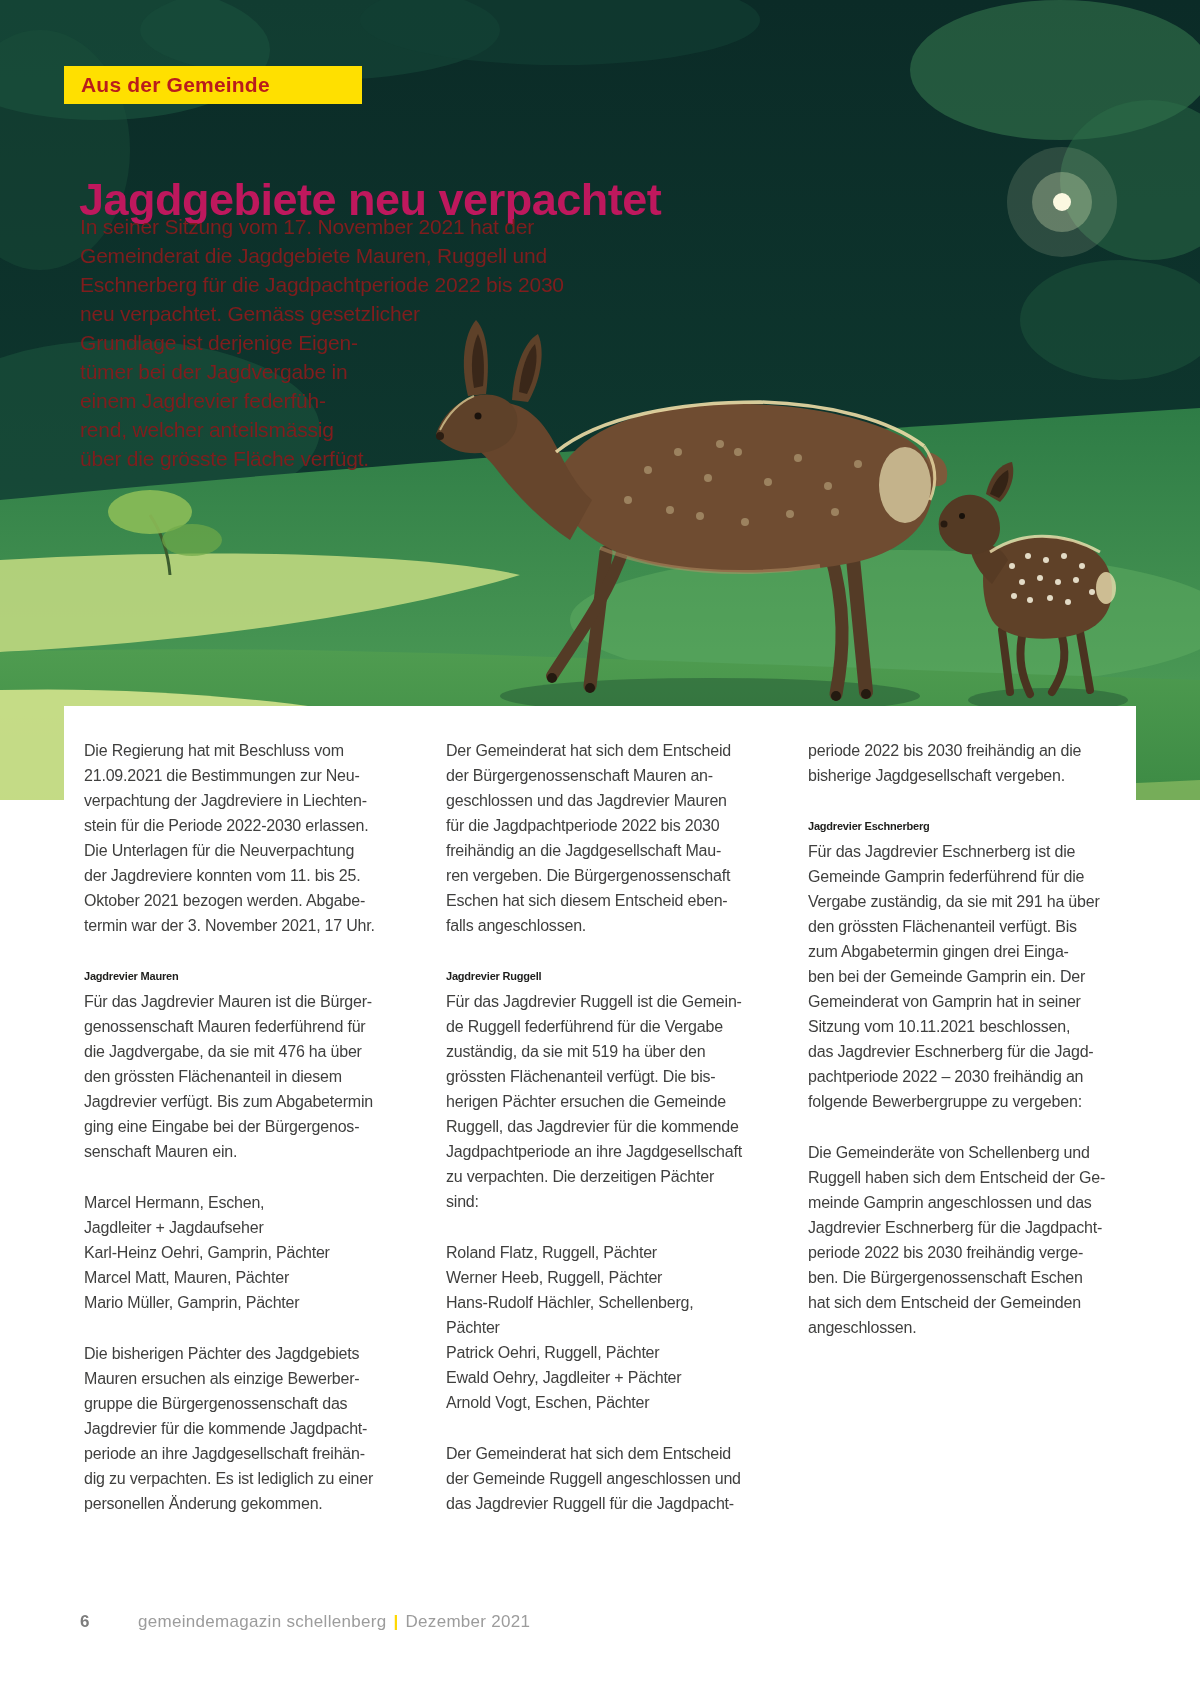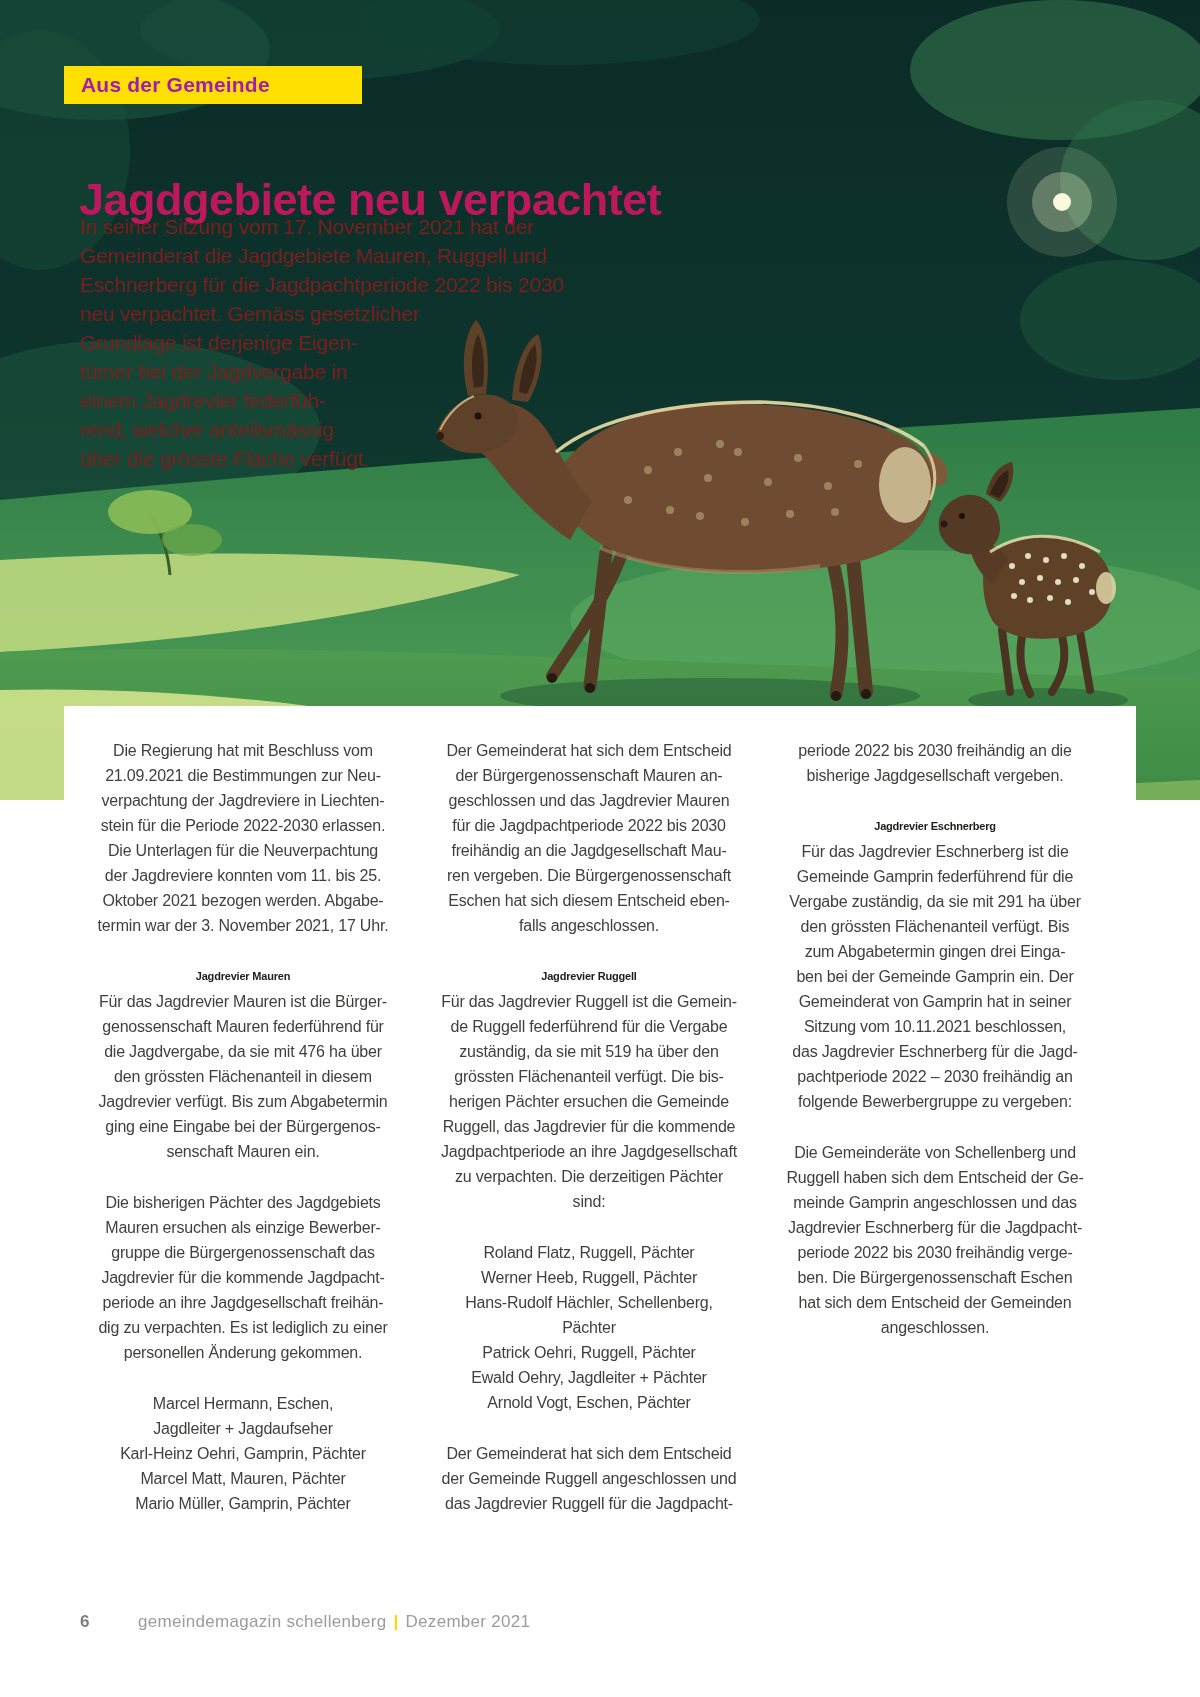--- a/index.html
+++ b/index.html
@@ -1,27 +1,27 @@
 <!DOCTYPE html>
 <html><head>
 <meta charset="utf-8">
 <style>
   html,body{margin:0;padding:0;background:#e9e9e9;}
   .page{position:relative;width:1200px;height:1697px;background:#ffffff;
         font-family:"Liberation Sans", sans-serif;overflow:hidden;margin:0 auto;}
   .hero{position:absolute;left:0;top:0;width:1200px;height:800px;}
   .tag{position:absolute;left:64px;top:66px;width:298px;height:38px;background:#ffe000;}
-  .tag span{display:block;font-size:21px;font-weight:bold;color:#a21caf;
+  .tag span{display:block;font-size:21px;font-weight:bold;color:#b91c1c;
             line-height:38px;padding-left:17px;letter-spacing:0.2px;}
   .title{position:absolute;left:79px;top:144px;color:#be185d;font-size:45px;
          font-weight:bold;letter-spacing:-0.5px;}
   .intro{position:absolute;left:80px;top:212px;color:#7f1d1d;font-size:21px;
          line-height:29px;white-space:pre;letter-spacing:-0.2px;}
   .contentbox{position:absolute;left:64px;top:706px;width:1072px;height:991px;background:#ffffff;}
-  .cols{position:absolute;left:84px;top:738px;display:flex;gap:28px;text-align:center;}
+  .cols{position:absolute;left:84px;top:738px;display:flex;gap:44px;}
   .col{width:318px;font-size:16px;line-height:25px;color:#3f3f3e;letter-spacing:-0.2px;}
   .blk{white-space:pre;margin:0 0 26px 0;}
   .hblk{white-space:pre;margin:0;font-size:11px;font-weight:bold;color:#1d1d1b;line-height:25px;}
   .footer{position:absolute;left:80px;top:1612px;font-size:17px;color:#9c9c9c;letter-spacing:0.3px;}
   .pagenum{font-weight:bold;color:#7d7d7d;display:inline-block;width:58px;}
   .pipe{color:#ffd800;margin:0 7px;font-weight:bold;}
 </style>
 </head>
 <body>
 
@@ -181,32 +181,32 @@
 Oktober 2021 bezogen werden. Abgabe-
 termin war der 3. November 2021, 17 Uhr.</div>
       <div class="hblk">Jagdrevier Mauren</div>
       <div class="blk">Für das Jagdrevier Mauren ist die Bürger-
 genossenschaft Mauren federführend für
 die Jagdvergabe, da sie mit 476 ha über
 den grössten Flächenanteil in diesem
 Jagdrevier verfügt. Bis zum Abgabetermin
 ging eine Eingabe bei der Bürgergenos-
 senschaft Mauren ein.</div>
+      <div class="blk">Marcel Hermann, Eschen,
+Jagdleiter + Jagdaufseher
+Karl-Heinz Oehri, Gamprin, Pächter
+Marcel Matt, Mauren, Pächter
+Mario Müller, Gamprin, Pächter</div>
       <div class="blk">Die bisherigen Pächter des Jagdgebiets
 Mauren ersuchen als einzige Bewerber-
 gruppe die Bürgergenossenschaft das
 Jagdrevier für die kommende Jagdpacht-
 periode an ihre Jagdgesellschaft freihän-
 dig zu verpachten. Es ist lediglich zu einer
 personellen Änderung gekommen.</div>
-      <div class="blk">Marcel Hermann, Eschen,
-Jagdleiter + Jagdaufseher
-Karl-Heinz Oehri, Gamprin, Pächter
-Marcel Matt, Mauren, Pächter
-Mario Müller, Gamprin, Pächter</div>
     </div>
     <div class="col">
       <div class="blk">Der Gemeinderat hat sich dem Entscheid
 der Bürgergenossenschaft Mauren an-
 geschlossen und das Jagdrevier Mauren
 für die Jagdpachtperiode 2022 bis 2030
 freihändig an die Jagdgesellschaft Mau-
 ren vergeben. Die Bürgergenossenschaft
 Eschen hat sich diesem Entscheid eben-
 falls angeschlossen.</div>

